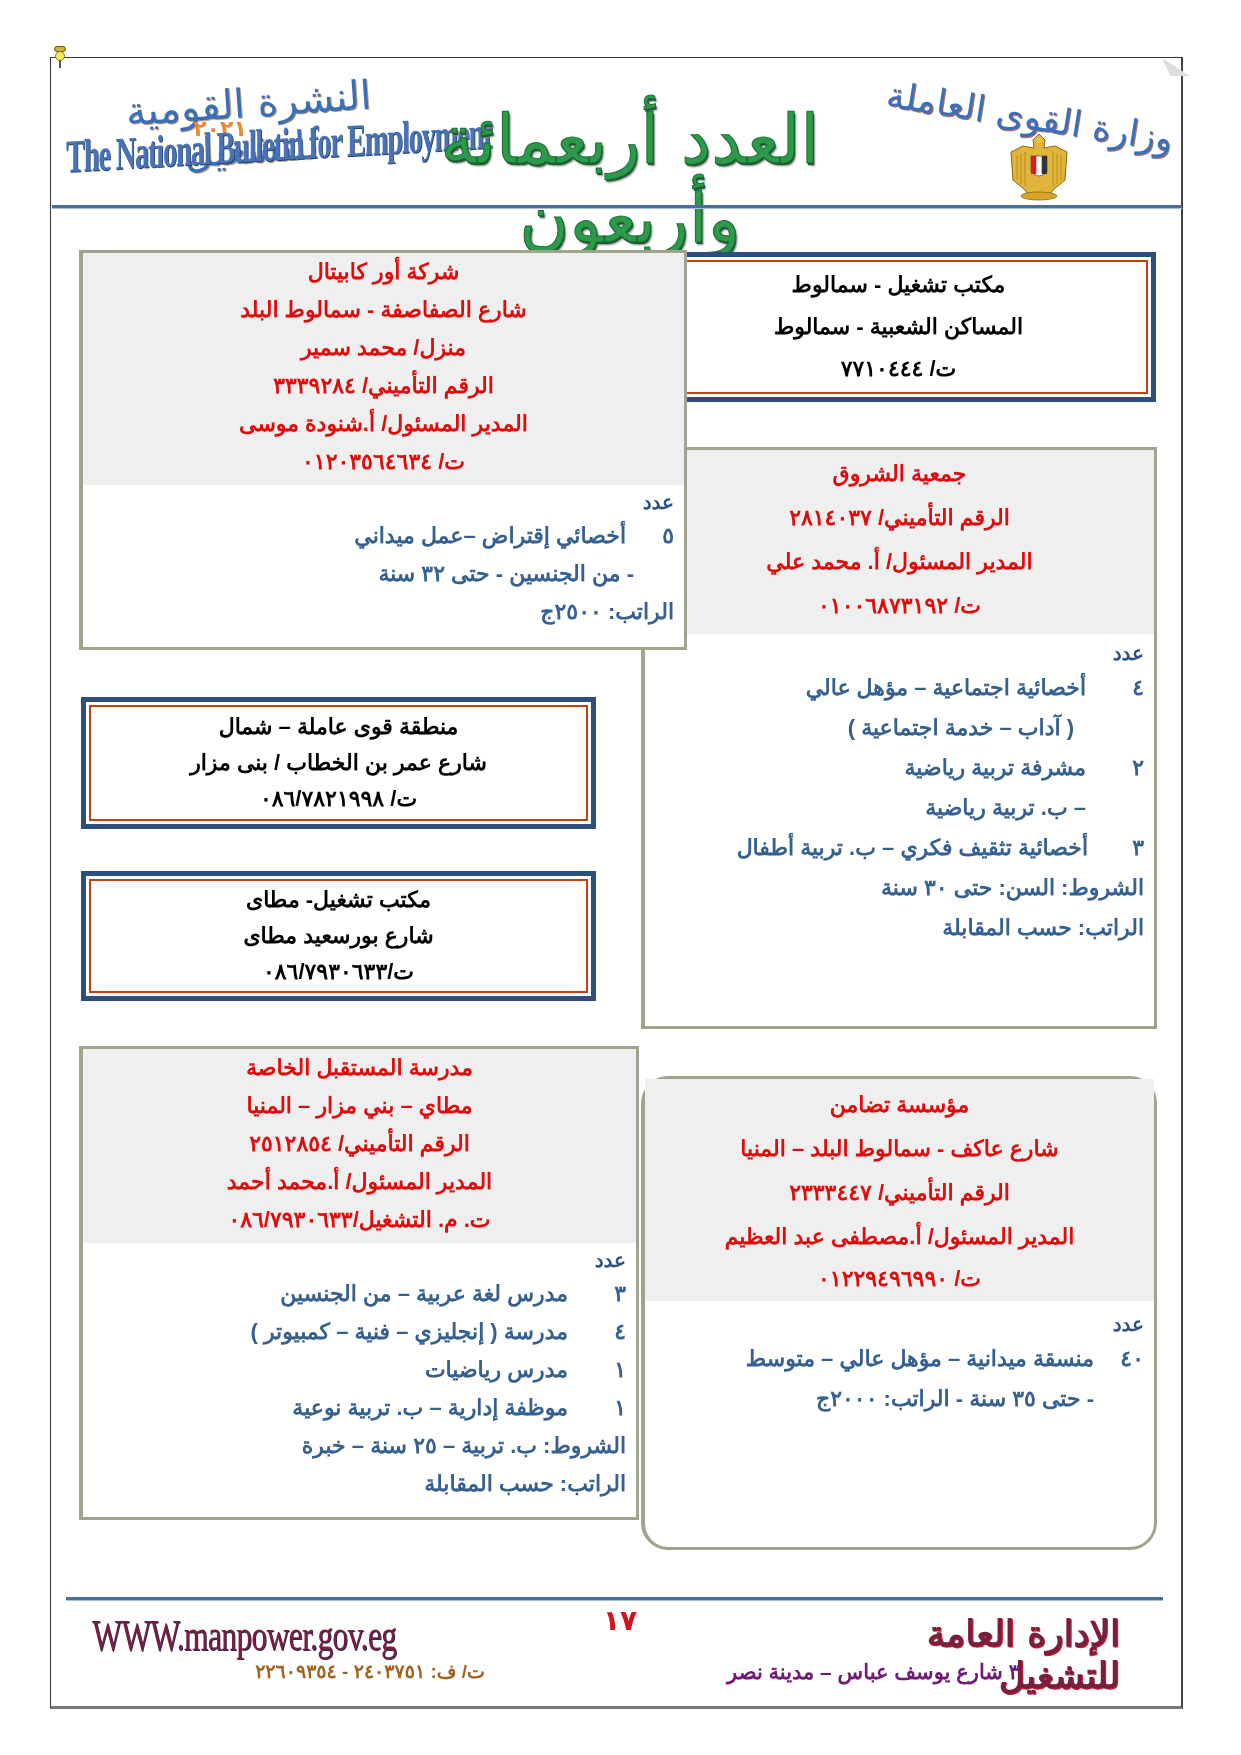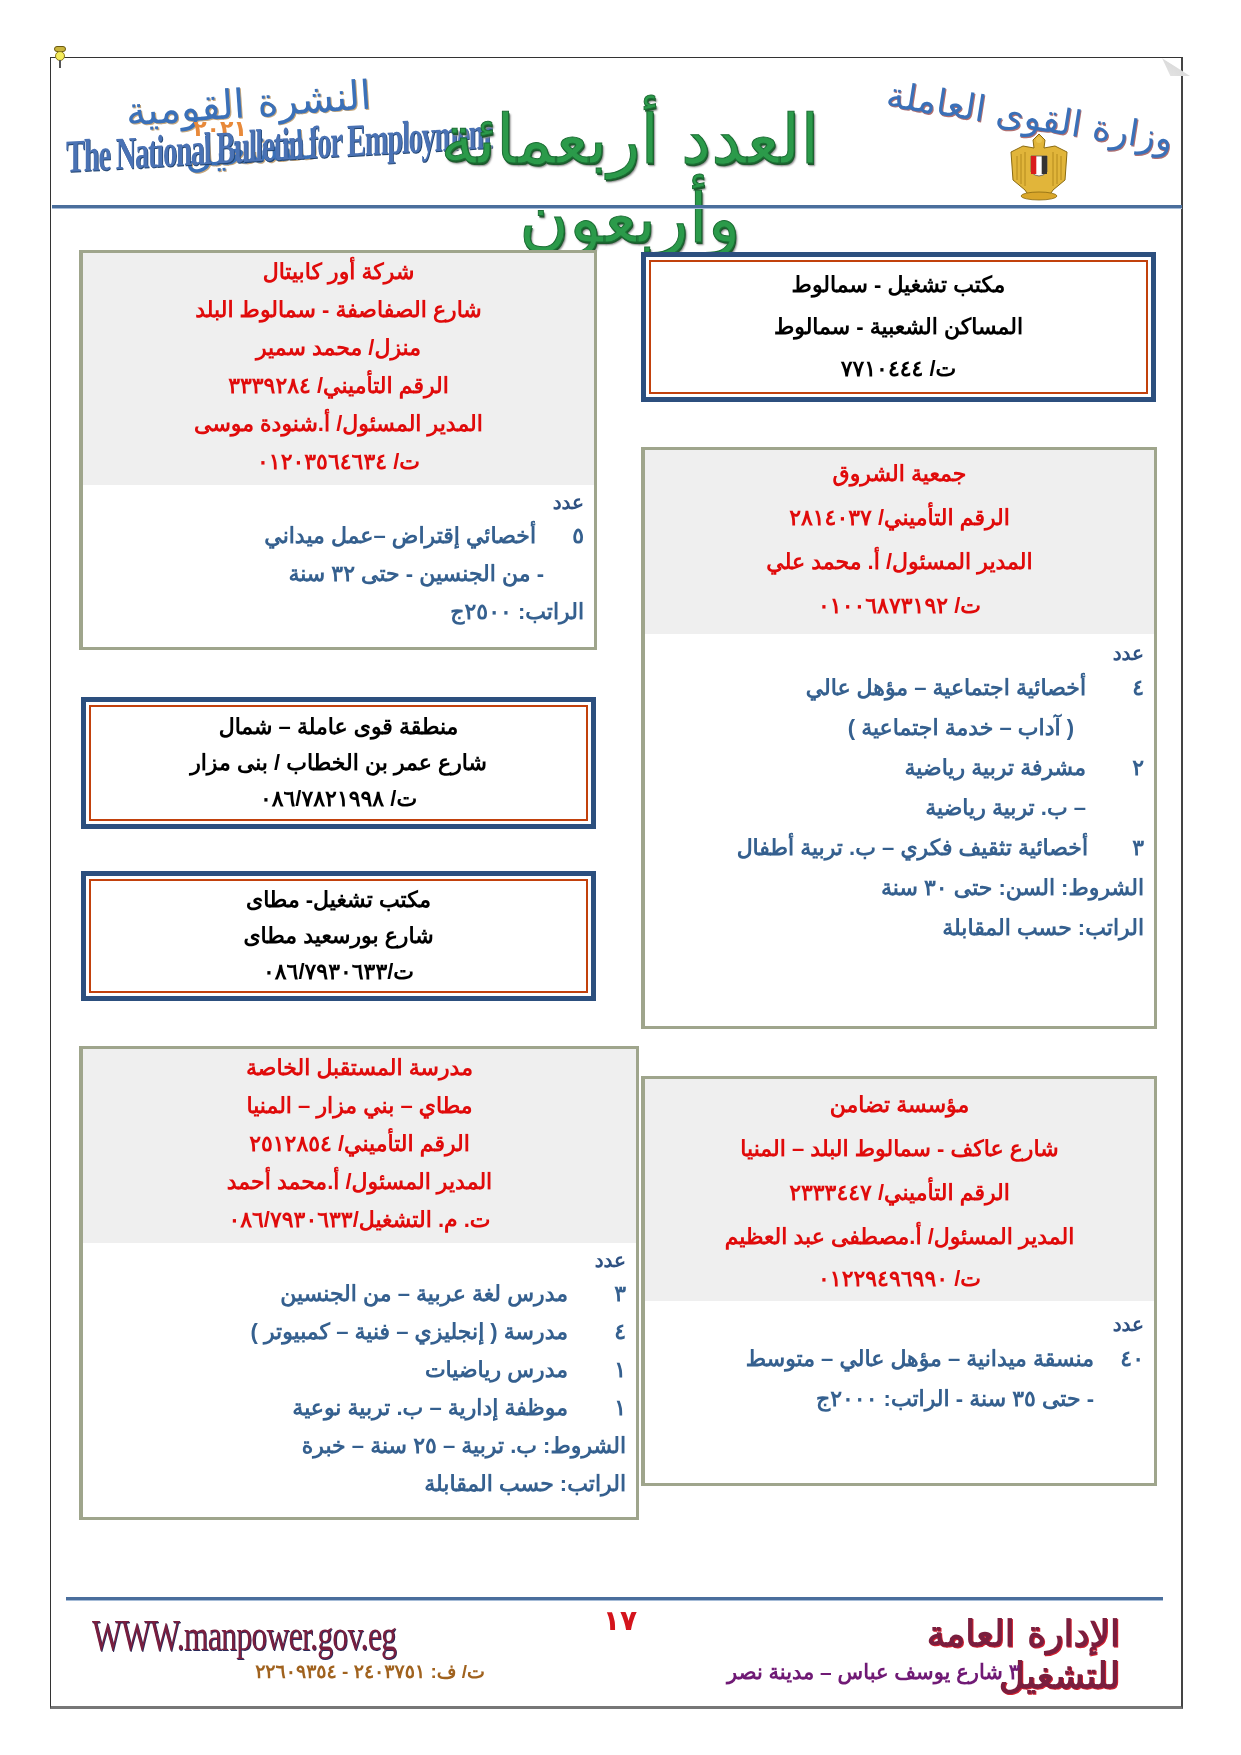--- a/index.html
+++ b/index.html
@@ -190,39 +190,39 @@
     <div class="line cont" style="padding-right:58px;">– ب. تربية رياضية</div>
     <div class="line job-row">
       <span class="num">٣</span>
       <span class="title" style="padding-right:18px;">أخصائية تثقيف فكري – ب. تربية أطفال</span>
     </div>
     <div class="line">الشروط: السن: حتى ٣٠ سنة</div>
     <div class="line">الراتب: حسب المقابلة</div>
   </div>
 </div>
 
-<div class="box company-box" style="left:641px; top:1076px; width:516px; height:410px;">
+<div class="box company-box" style="left:641px; top:1076px; width:516px; height:474px;border-radius:27px;">
   <div class="head" style="height:222px;">
     <div class="line" style="line-height:44px;">مؤسسة تضامن</div>
     <div class="line" style="line-height:44px;">شارع عاكف - سمالوط البلد – المنيا</div>
     <div class="line" style="line-height:44px;">الرقم التأميني/ ٢٣٣٣٤٤٧</div>
     <div class="line" style="line-height:44px;">المدير المسئول/ أ.مصطفى عبد العظيم</div>
     <div class="line" style="line-height:40px;">ت/ ٠١٢٢٩٤٩٦٩٩٠</div>
   </div>
   <div class="body" style="padding-top:8px;">
     <div class="count-label">عدد</div>
     <div class="line job-row">
       <span class="num">٤٠</span>
       <span class="title" style="padding-right:12px;">منسقة ميدانية – مؤهل عالي – متوسط</span>
     </div>
     <div class="line cont" style="padding-right:50px;">- حتى ٣٥ سنة - الراتب: ٢٠٠٠ج</div>
   </div>
 </div>
 
-<div class="box company-box" style="left:79px; top:250px; width:518px; height:400px;">
+<div class="box company-box" style="left:79px; top:250px; width:608px; height:400px;">
   <div class="head" style="height:232px; padding-top:0;">
     <div class="line">شركة أور كابيتال</div>
     <div class="line">شارع الصفاصفة - سمالوط البلد</div>
     <div class="line">منزل/ محمد سمير</div>
     <div class="line">الرقم التأميني/ ٣٣٣٩٢٨٤</div>
     <div class="line">المدير المسئول/ أ.شنودة موسى</div>
     <div class="line">ت/ ٠١٢٠٣٥٦٤٦٣٤</div>
   </div>
   <div class="body" style="padding-top:2px;">
     <div class="count-label">عدد</div>

